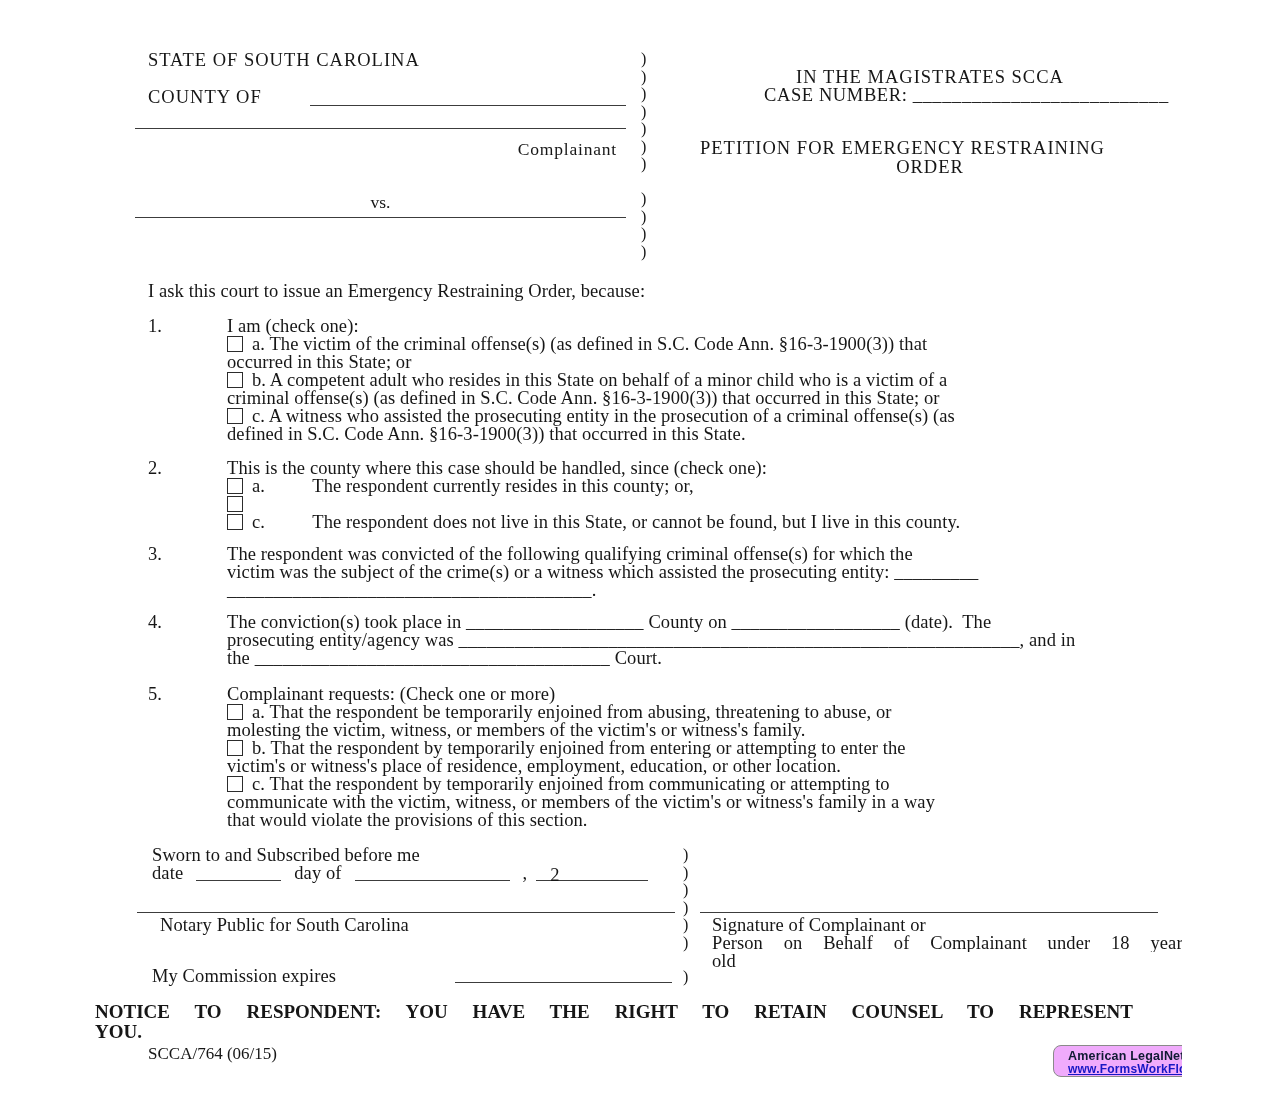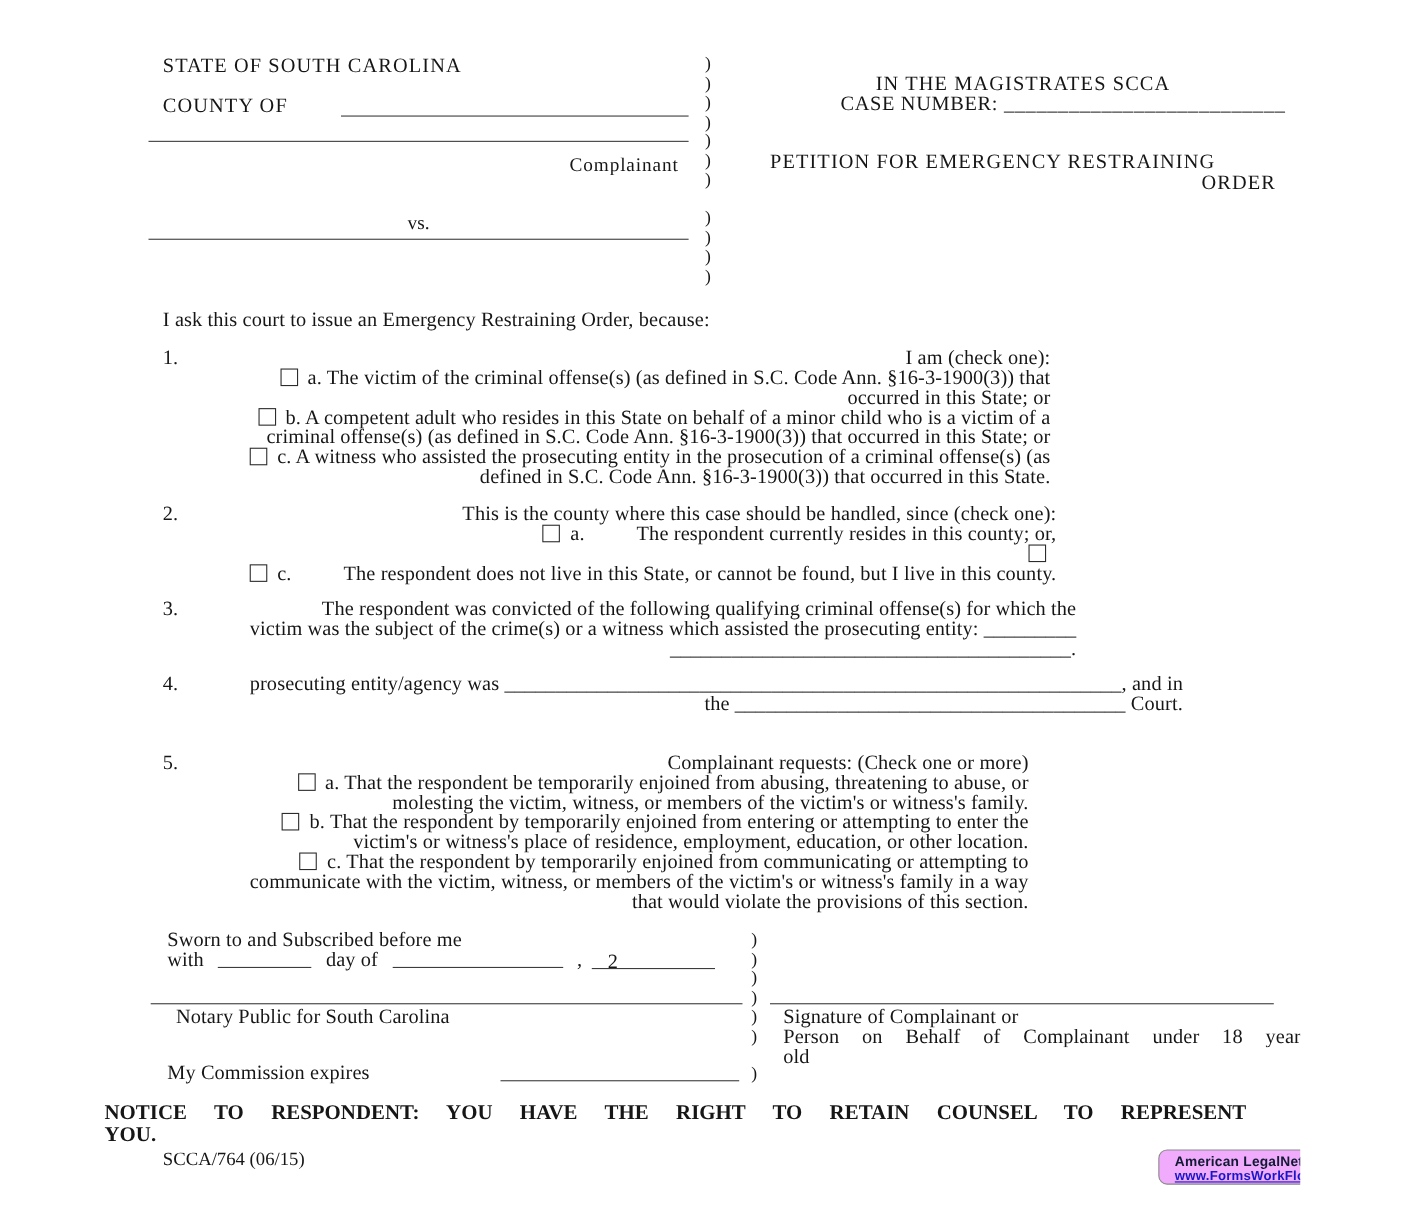--- a/index.html
+++ b/index.html
@@ -22,28 +22,28 @@
   .compl-label{left:227px;top:139px;width:390px;text-align:right;font-size:17.5px;letter-spacing:.8px;}
   .vs{left:135px;top:192px;width:491px;text-align:center;font-size:17.5px;}
   .resp-line{left:135px;top:217px;width:491px;}
   .resp-label{left:227px;top:228px;width:390px;text-align:right;font-size:17.5px;letter-spacing:.8px;}
   .paren-col{font-size:16px;line-height:17.5px;text-align:left;}
   .paren-col-1{left:641px;top:50px;}
   .paren-col-2{left:641px;top:190px;}
   .court-line{left:700px;top:67px;width:460px;text-align:center;font-size:18.5px;letter-spacing:1px;}
   .case-number{left:764px;top:85px;font-size:18.5px;letter-spacing:.6px;}
   .title1{left:700px;top:138px;width:460px;font-size:18.5px;letter-spacing:1px;}
-  .title2{left:700px;top:157px;width:460px;text-align:right;font-size:18.5px;letter-spacing:1px;}
+  .title2{left:700px;top:157px;width:460px;text-align:center;font-size:18.5px;letter-spacing:1px;}
   
   .body-text{font-size:18.5px;line-height:18px;letter-spacing:.1px;}
   .intro{left:148px;top:282px;}
   .item{left:148px;}
   .inum{position:absolute;left:0;top:0;}
   .ilines{position:absolute;left:79px;top:0;}
-  .bline{height:18px;white-space:nowrap;text-align:right;}
+  .bline{height:18px;white-space:nowrap;}
   .cbx{
     display:inline-block;width:14px;height:14px;
     border:1.7px solid #2c2c2c;background:#fff;
     margin-right:9px;vertical-align:-2px;
   }
   #item-1{top:317px;} #item-2{top:459px;} #item-3{top:545px;}
   #item-4{top:613px;} #item-5{top:685px;}
   
   .sworn-head{left:152px;top:846px;}
   .this-line{left:152px;top:864px;}
@@ -141,40 +141,41 @@
       <div class="inum">3.</div>
       <div class="ilines">
         <div class="bline"><span>The respondent was convicted of the following qualifying criminal offense(s) for which the</span></div>
         <div class="bline"><span>victim was the subject of the crime(s) or a witness which assisted the prosecuting entity: _________</span></div>
         <div class="bline"><span>_______________________________________.</span></div>
       </div>
     </div>
   <div class="abs body-text item" id="item-4">
       <div class="inum">4.</div>
       <div class="ilines">
+        <div class="bline"><span>The conviction(s) took place in ___________________ County on __________________ (date).&nbsp; The</span></div>
         <div class="bline"><span>prosecuting entity/agency was ____________________________________________________________, and in</span></div>
         <div class="bline"><span>the ______________________________________ Court.</span></div>
       </div>
     </div>
   <div class="abs body-text item" id="item-5">
       <div class="inum">5.</div>
       <div class="ilines">
         <div class="bline"><span>Complainant requests: (Check one or more)</span></div>
         <div class="bline"><span class="cbx"></span><span>a. That the respondent be temporarily enjoined from abusing, threatening to abuse, or</span></div>
         <div class="bline"><span>molesting the victim, witness, or members of the victim's or witness's family.</span></div>
         <div class="bline"><span class="cbx"></span><span>b. That the respondent by temporarily enjoined from entering or attempting to enter the</span></div>
         <div class="bline"><span>victim's or witness's place of residence, employment, education, or other location.</span></div>
         <div class="bline"><span class="cbx"></span><span>c. That the respondent by temporarily enjoined from communicating or attempting to</span></div>
         <div class="bline"><span>communicate with the victim, witness, or members of the victim's or witness's family in a way</span></div>
         <div class="bline"><span>that would violate the provisions of this section.</span></div>
       </div>
     </div>
 
   <div class="abs body-text sworn-head">Sworn to and Subscribed before me</div>
-  <div class="abs body-text this-line"><span>with</span><span class="blank b1"></span><span class="comma">day of</span><span class="blank b2"></span><span class="comma">,</span><span class="blank year">2</span></div>
+  <div class="abs body-text this-line"><span>date</span><span class="blank b1"></span><span class="comma">day of</span><span class="blank b2"></span><span class="comma">,</span><span class="blank year">2</span></div>
   <div class="abs rule notary-line"></div>
   <div class="abs body-text notary-label">Notary Public for South Carolina</div>
   <div class="abs body-text commission">My Commission expires</div>
   <div class="abs commission-blank"></div>
   <div class="abs paren-col paren-col-3">
       <div>)</div>
       <div>)</div>
       <div>)</div>
       <div>)</div>
       <div>)</div>

